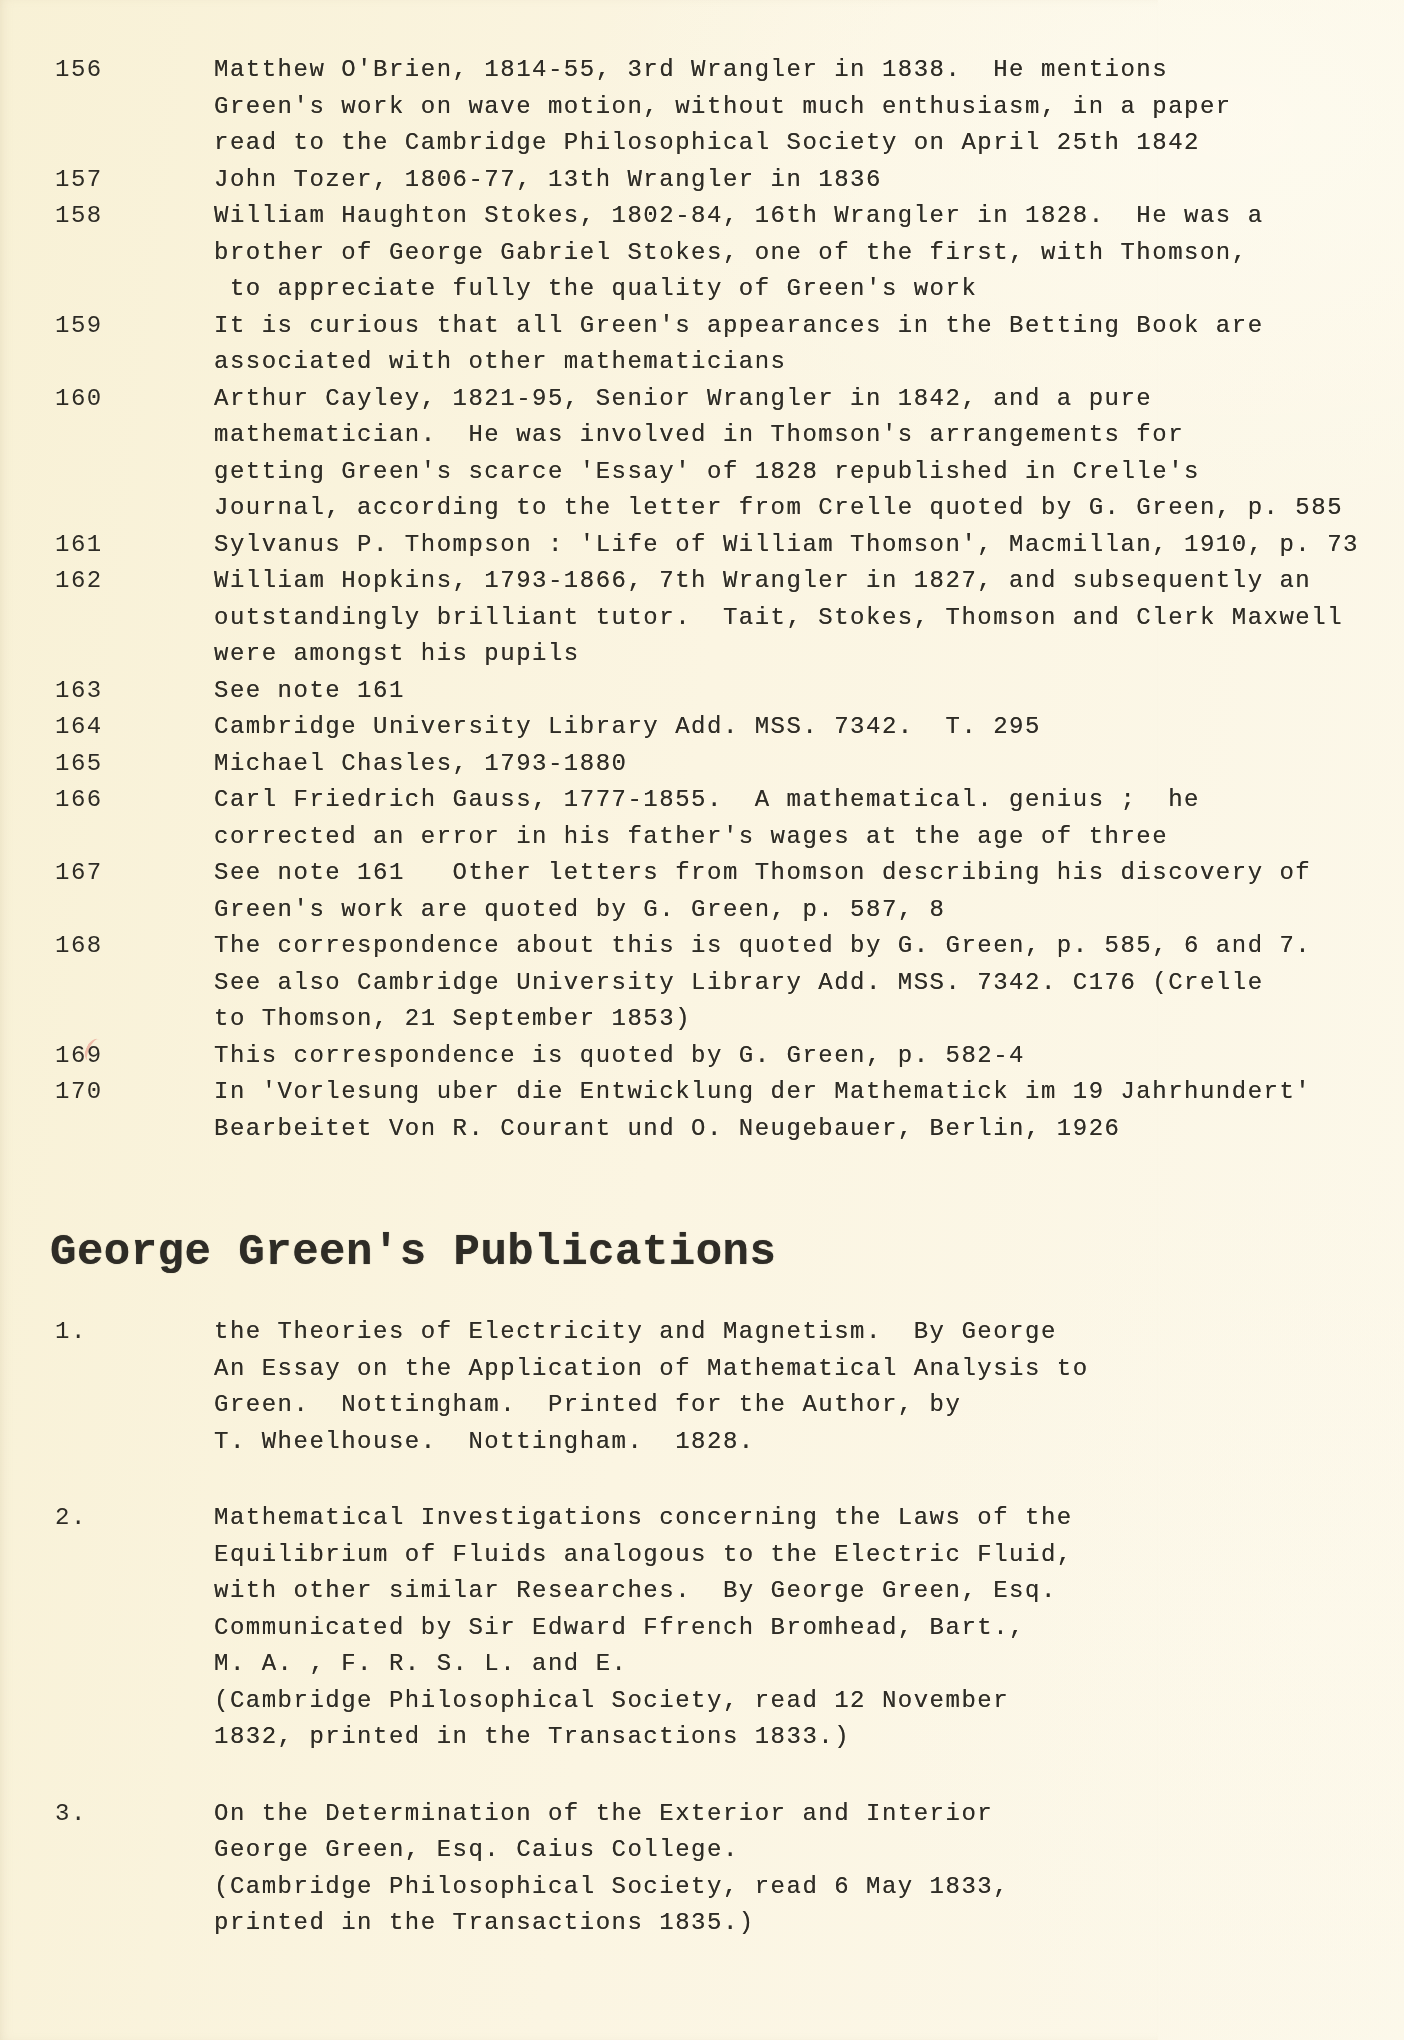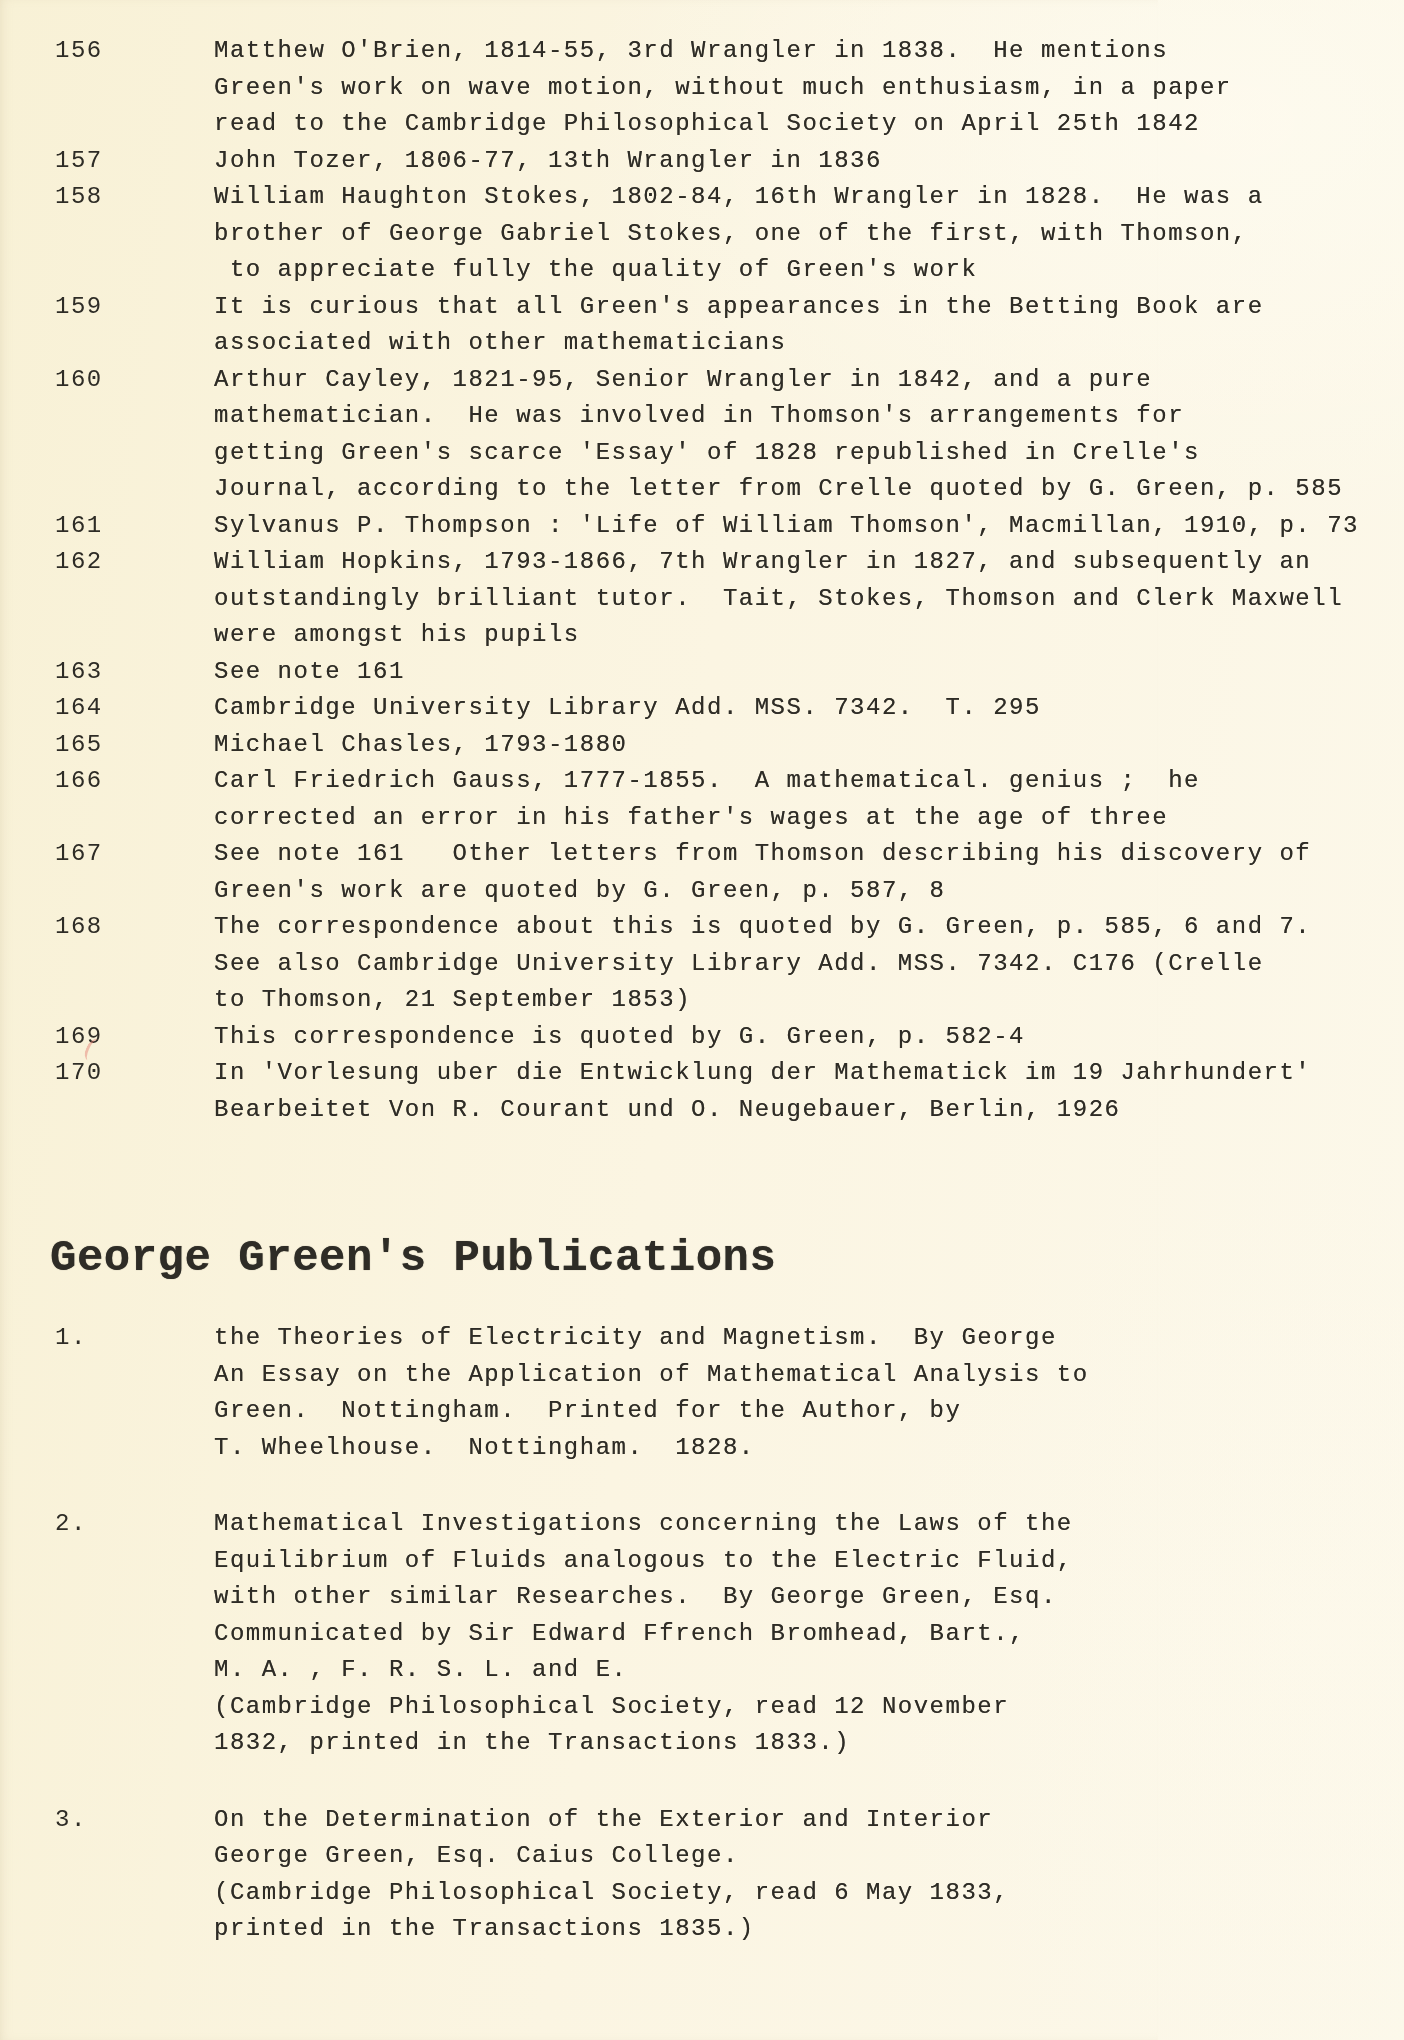--- a/index.html
+++ b/index.html
@@ -11,21 +11,21 @@
     color: #2e2c26;
     background:
       radial-gradient(1100px 700px at 88% 6%, rgba(255,253,244,0.55), rgba(255,253,244,0) 60%),
       radial-gradient(900px 900px at 95% 80%, rgba(253,249,236,0.5), rgba(253,249,236,0) 55%),
       linear-gradient(97deg, #f8f1d6 0%, #fbf5e2 48%, #fcf8ea 100%);
   }
   .page {
     position: relative;
     width: 1158px;
     height: 2040px;
-    padding-top: 33px;
+    padding-top: 52px;
     box-sizing: border-box;
     box-shadow: inset 6px 0 14px -8px rgba(180,160,120,0.35);
   }
   .row { display: flex; align-items: flex-start; padding-left: 55px; }
   .num {
     flex: none;
     width: 115px;
     font-size: 24px;
     line-height: 36.5px;
     letter-spacing: 1.5px;
@@ -33,21 +33,21 @@
   .lines { flex: 1; min-width: 0; }
   .line {
     white-space: pre;
     font-size: 24px;
     line-height: 36.5px;
     letter-spacing: 1.5px;
     text-shadow: 0 0 0.6px rgba(42,40,32,0.65);
     margin-left: 44px;
   }
   .title {
-    margin: 104px 0 36px 50px;
+    margin: 79px 0 36px 50px;
     font-size: 44px;
     font-weight: bold;
     letter-spacing: 0.5px;
     line-height: 52px;
     text-shadow: 0 0 0.8px rgba(42,40,32,0.7);
   }
   .pub { margin-bottom: 40px; }
   .strike { text-decoration: line-through; text-decoration-thickness: 3.5px; }
   .scuff {
     position: absolute;

